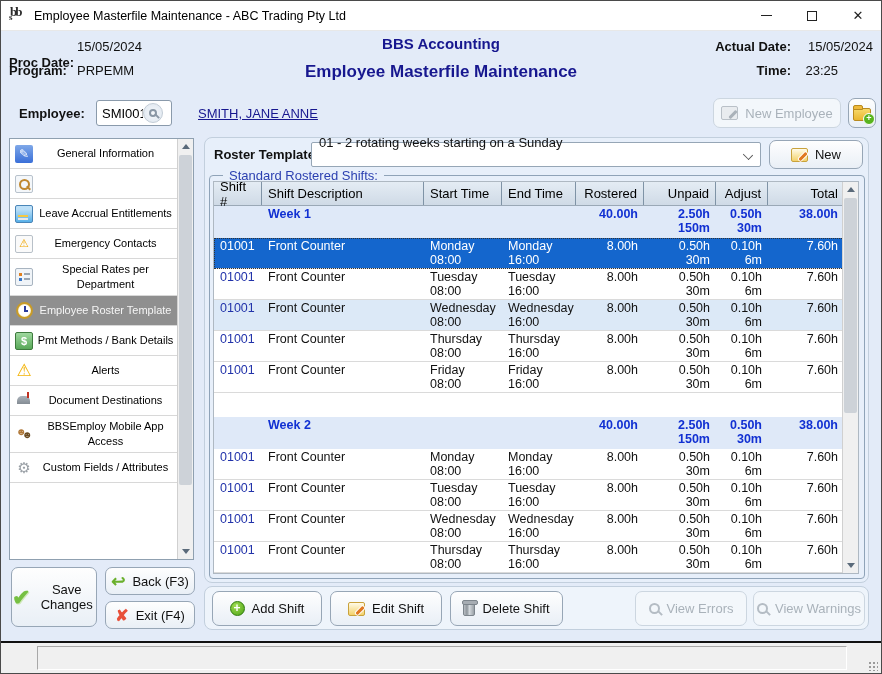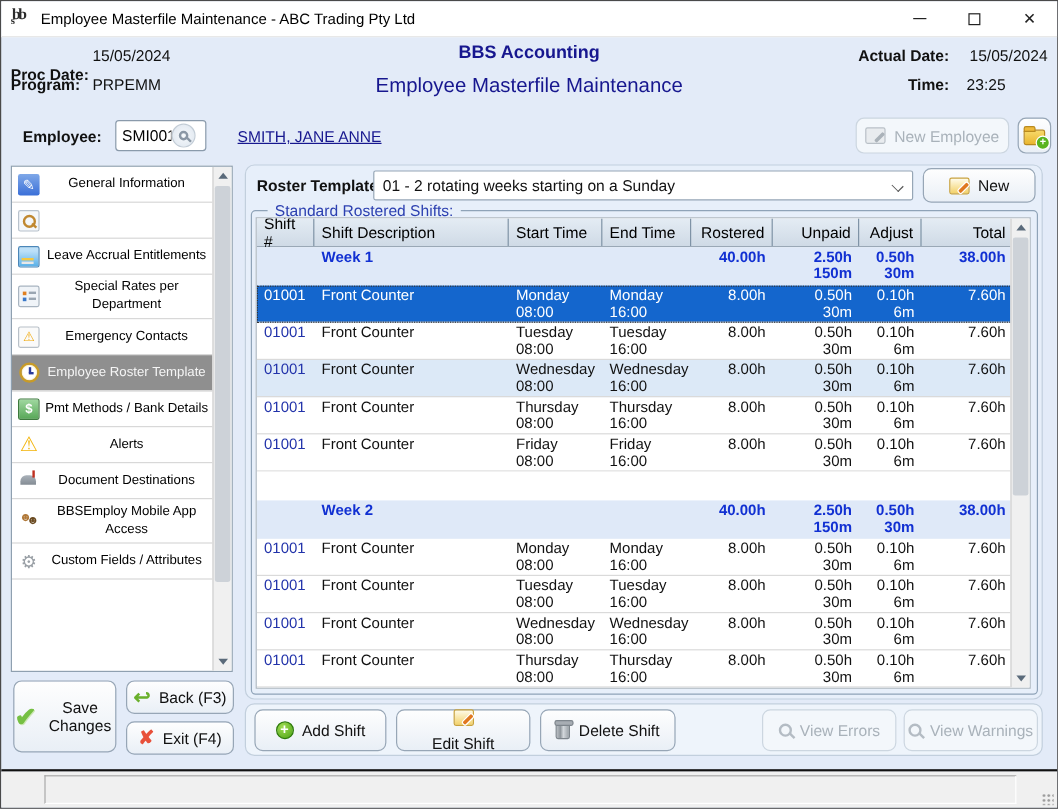--- a/index.html
+++ b/index.html
@@ -18,21 +18,21 @@
   .winbtns { margin-left:auto; display:flex; height:100%; }
   .winbtn { width:46px; height:100%; display:flex; align-items:center; justify-content:center; color:#222; }
   .glyph-min { width:11px; height:1px; background:#222; }
   .glyph-max { width:10px; height:10px; border:1px solid #222; }
   .glyph-close { font-size:13px; line-height:1; }
 
   
   .hdr-label { font-weight:bold; }
   .pos { position:absolute; }
   .apptitle { font-size:15px; font-weight:bold; color:#17178f; width:100%; text-align:center; }
-  .screentitle { font-size:17px; font-weight:normal; color:#17178f; width:100%; text-align:center; }
+  .screentitle { font-size:17px; font-weight:bold; color:#17178f; width:100%; text-align:center; }
 
   
   .btn { background:linear-gradient(#fefefe,#e9eff6); border:1px solid #97a6b6; border-radius:7px;
          display:flex; align-items:center; justify-content:center; gap:7px; font-size:13px; color:#111; }
   .btn.disabled { background:#f3f7fb; border-color:#ccd6e0; color:#a9b2ba; }
 
   
   .icon-mag { display:inline-block; width:11px; height:11px; border:2px solid #8a97a5; border-radius:50%; position:relative; flex:none; }
   .icon-mag::after { content:""; position:absolute; width:6px; height:2px; background:#8a97a5; transform:rotate(45deg); right:-5px; bottom:-2px; }
   .icon-mag.dis { border-color:#b4bcc4; } .icon-mag.dis::after { background:#b4bcc4; }
@@ -102,21 +102,21 @@
   .varrow { position:absolute; left:0; width:15px; height:15px; display:flex; align-items:center; justify-content:center; }
   .varrow.up { top:0; } .varrow.down { bottom:0; }
   .tri-up { width:0; height:0; border-left:4px solid transparent; border-right:4px solid transparent; border-bottom:5px solid #5a6a7a; }
   .tri-down { width:0; height:0; border-left:4px solid transparent; border-right:4px solid transparent; border-top:5px solid #5a6a7a; }
   .vthumb { position:absolute; left:1px; width:13px; background:#cdd2d8; border-radius:2px; }
 
   
   .mainpanel { position:absolute; left:203px; top:136px; width:665px; height:446px;
                border:1px solid #c2cfdd; border-radius:8px; background:#e7effa; }
   .combo { position:absolute; left:310px; top:141px; width:450px; height:25px; background:#fff;
-           border:1px solid #96a6b6; border-radius:2px; display:flex; align-items:center; padding:0 24px 0 7px; font-size:13px; }
+           border:1px solid #96a6b6; border-radius:2px; display:flex; align-items:flex-end; padding:0 24px 16px 7px; font-size:13px; }
   .combo .chev { position:absolute; right:8px; top:8px; width:8px; height:8px; border-right:1.6px solid #555; border-bottom:1.6px solid #555; transform:rotate(45deg) scale(1,.8); }
   .groupbox { position:absolute; left:208px; top:174px; width:656px; height:404px; border:1px solid #8fa3b8; border-radius:4px; }
   .grouplabel { position:absolute; left:222px; top:167px; background:#e7effa; padding:0 6px; color:#2b3fb0; font-size:13px; }
 
   
   .tablewrap { position:absolute; left:212px; top:180px; width:646px; height:393px; background:#fff; border:1px solid #aeb8c2; overflow:hidden; }
   .tgrid { position:absolute; left:0; top:0; right:16px; bottom:0; overflow:hidden; }
   .trow { display:flex; width:630px; }
   .thead { display:flex; width:630px; height:24px; background:linear-gradient(#e4ecf4,#cfdae6); border-bottom:1px solid #9aa8b6; }
   .thead .hc { display:flex; align-items:center; padding:0 6px; font-size:13px; color:#000; border-right:1px solid #7f93a6; }
@@ -215,29 +215,29 @@
         </span>
       </div>
       <div class="sb-item">
         <span class="sbicon">
           <span class="si i-leave"></span>
         </span>
         <span class="sblabel">Leave Accrual Entitlements</span>
       </div>
       <div class="sb-item">
         <span class="sbicon">
+          <span class="si i-emerg"></span>
+        </span>
+        <span class="sblabel">Emergency Contacts</span>
+      </div>
+      <div class="sb-item">
+        <span class="sbicon">
           <span class="si i-rates"></span>
         </span>
         <span class="sblabel">Special Rates per Department</span>
-      </div>
-      <div class="sb-item">
-        <span class="sbicon">
-          <span class="si i-emerg"></span>
-        </span>
-        <span class="sblabel">Emergency Contacts</span>
       </div>
       <div class="sb-item sel">
         <span class="sbicon">
           <span class="si i-clock"></span>
         </span>
         <span class="sblabel">Employee Roster Template</span>
       </div>
       <div class="sb-item">
         <span class="sbicon">
           <span class="si i-pmt"></span>
@@ -630,21 +630,21 @@
       </span>
     <span class="vthumb" style="top:16px; height:215px;"></span>
   </div>
 </div>
 
 <div class="actionbar">
   <div class="btn abtn" style="left:7px; width:110px;">
     <span class="icon-plusc">+</span>
     <span>Add Shift</span>
   </div>
-  <div class="btn abtn" style="left:125px; width:112px;flex-direction:column;">
+  <div class="btn abtn" style="left:125px; width:112px;">
     <span class="icon-note"></span>
     <span>Edit Shift</span>
   </div>
   <div class="btn abtn" style="left:245px; width:113px;">
     <span class="icon-trash"></span>
     <span>Delete Shift</span>
   </div>
   <div class="btn abtn disabled" style="left:430px; width:112px;">
     <span class="icon-mag dis"></span>
     <span>View Errors</span>

